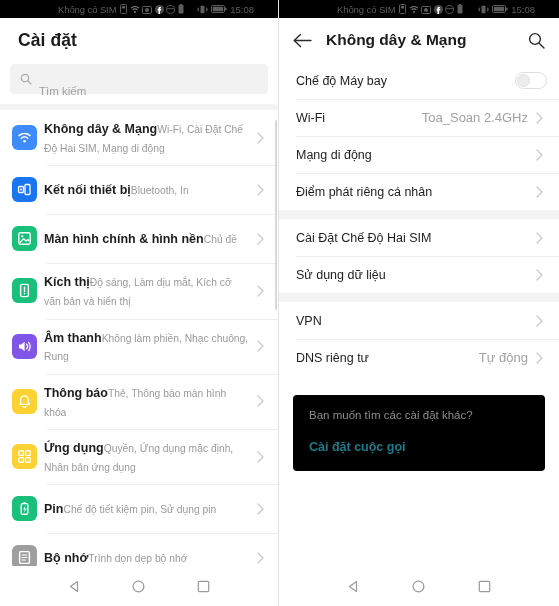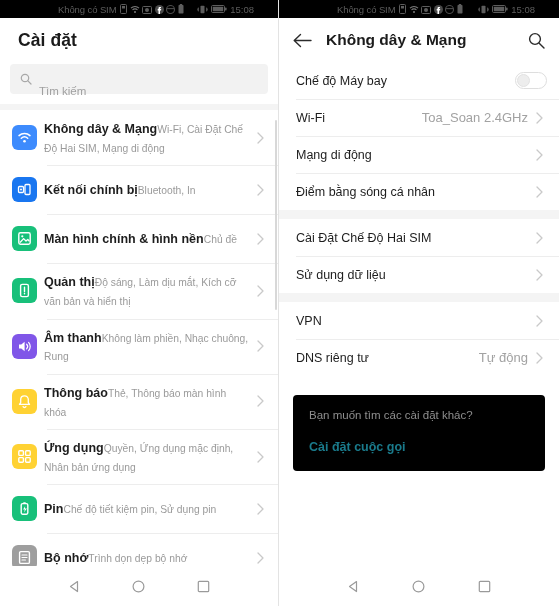--- a/index.html
+++ b/index.html
@@ -189,21 +189,21 @@
           </span>
         </div>
         <div class="row">
           <span class="ic" style="background:#1976f0">
             <svg width="15" height="15" viewBox="0 0 15 15">
               <rect x="8" y="2.5" width="5" height="10" rx="1" fill="none" stroke="white" stroke-width="1.3"></rect>
               <rect x="1.5" y="4.5" width="5" height="6" rx="1" fill="none" stroke="white" stroke-width="1.3"></rect>
               <circle cx="4" cy="7.5" r="1" fill="white"></circle>
             </svg>
           </span>
-          <span class="row-text"><span class="row-title">Kết nối chính bị</span><span class="row-sub">Bluetooth, In</span></span>
+          <span class="row-text"><span class="row-title">Kết nối thiết bị</span><span class="row-sub">Bluetooth, In</span></span>
           <span class="chev">
             <svg width="7" height="12" viewBox="0 0 7 12">
               <path d="M1 1l5 5-5 5" stroke="#c9c9c9" stroke-width="1.3" fill="none" stroke-linecap="round" stroke-linejoin="round"></path>
             </svg>
           </span>
         </div>
         <div class="row">
           <span class="ic" style="background:#18c07a">
             <svg width="15" height="15" viewBox="0 0 15 15">
               <rect x="1.8" y="1.8" width="11.4" height="11.4" rx="1.6" fill="none" stroke="white" stroke-width="1.4"></rect>
@@ -218,21 +218,21 @@
             </svg>
           </span>
         </div>
         <div class="row">
           <span class="ic" style="background:#18c07a">
             <svg width="15" height="15" viewBox="0 0 15 15">
               <rect x="3.6" y="1.4" width="7.8" height="12.2" rx="1.6" fill="none" stroke="white" stroke-width="1.4"></rect>
               <path d="M7.5 4.2v4.2M7.5 10.3v.5" stroke="white" stroke-width="1.4" stroke-linecap="round"></path>
             </svg>
           </span>
-          <span class="row-text"><span class="row-title">Quản thị</span><span class="row-sub">Độ sáng, Làm dịu mắt, Kích cỡ văn bản và hiển thị</span></span>
+          <span class="row-text"><span class="row-title">Kích thị</span><span class="row-sub">Độ sáng, Làm dịu mắt, Kích cỡ văn bản và hiển thị</span></span>
           <span class="chev">
             <svg width="7" height="12" viewBox="0 0 7 12">
               <path d="M1 1l5 5-5 5" stroke="#c9c9c9" stroke-width="1.3" fill="none" stroke-linecap="round" stroke-linejoin="round"></path>
             </svg>
           </span>
         </div>
         <div class="row">
           <span class="ic" style="background:#8056e8">
             <svg width="15" height="15" viewBox="0 0 15 15">
               <path d="M2 5.6h2.3L7.6 2.8v9.4L4.3 9.4H2z" fill="white"></path>
@@ -423,21 +423,21 @@
           </div>
           <div class="rrow">
             <span class="rrow-label">Mạng di động</span>
             <span class="chev">
               <svg width="7" height="12" viewBox="0 0 7 12">
                 <path d="M1 1l5 5-5 5" stroke="#c9c9c9" stroke-width="1.3" fill="none" stroke-linecap="round" stroke-linejoin="round"></path>
               </svg>
             </span>
           </div>
           <div class="rrow">
-            <span class="rrow-label">Điểm bằng sóng cá nhân</span>
+            <span class="rrow-label">Điểm phát riêng cá nhân</span>
             <span class="chev">
               <svg width="7" height="12" viewBox="0 0 7 12">
                 <path d="M1 1l5 5-5 5" stroke="#c9c9c9" stroke-width="1.3" fill="none" stroke-linecap="round" stroke-linejoin="round"></path>
               </svg>
             </span>
           </div>
         </div>
         <div class="rgap"></div>
         <div class="rsection">
           <div class="rrow">

